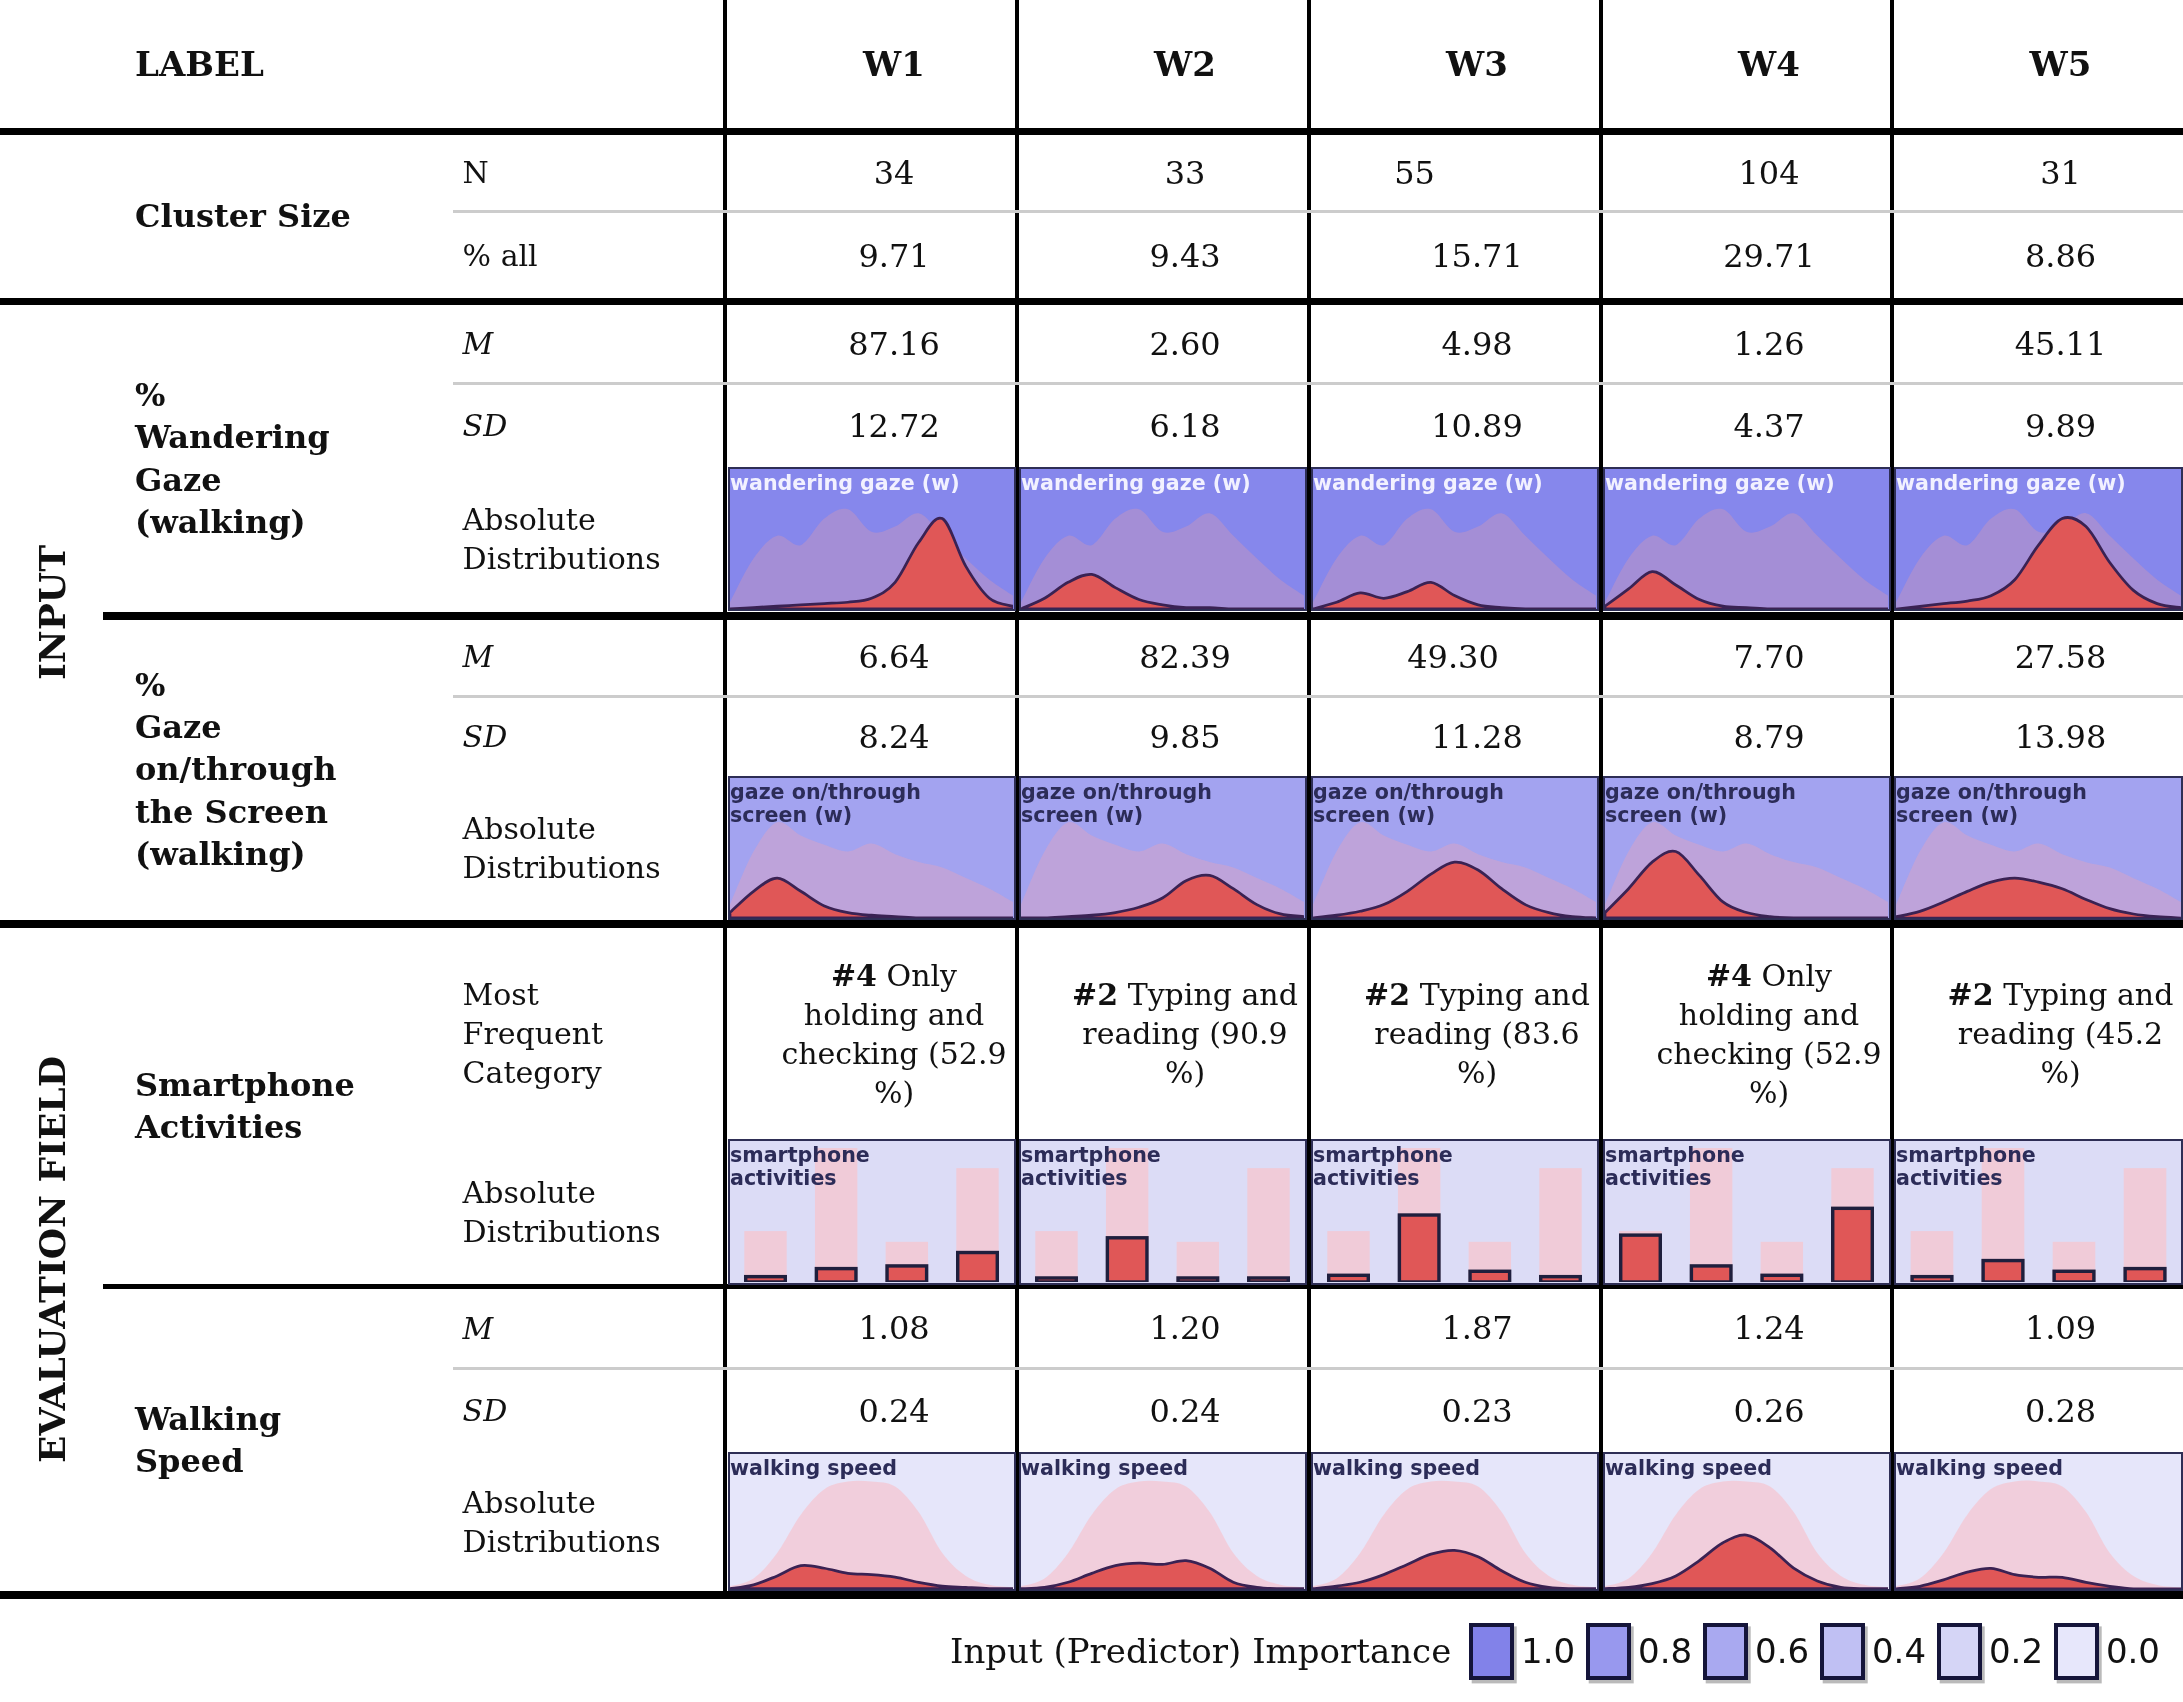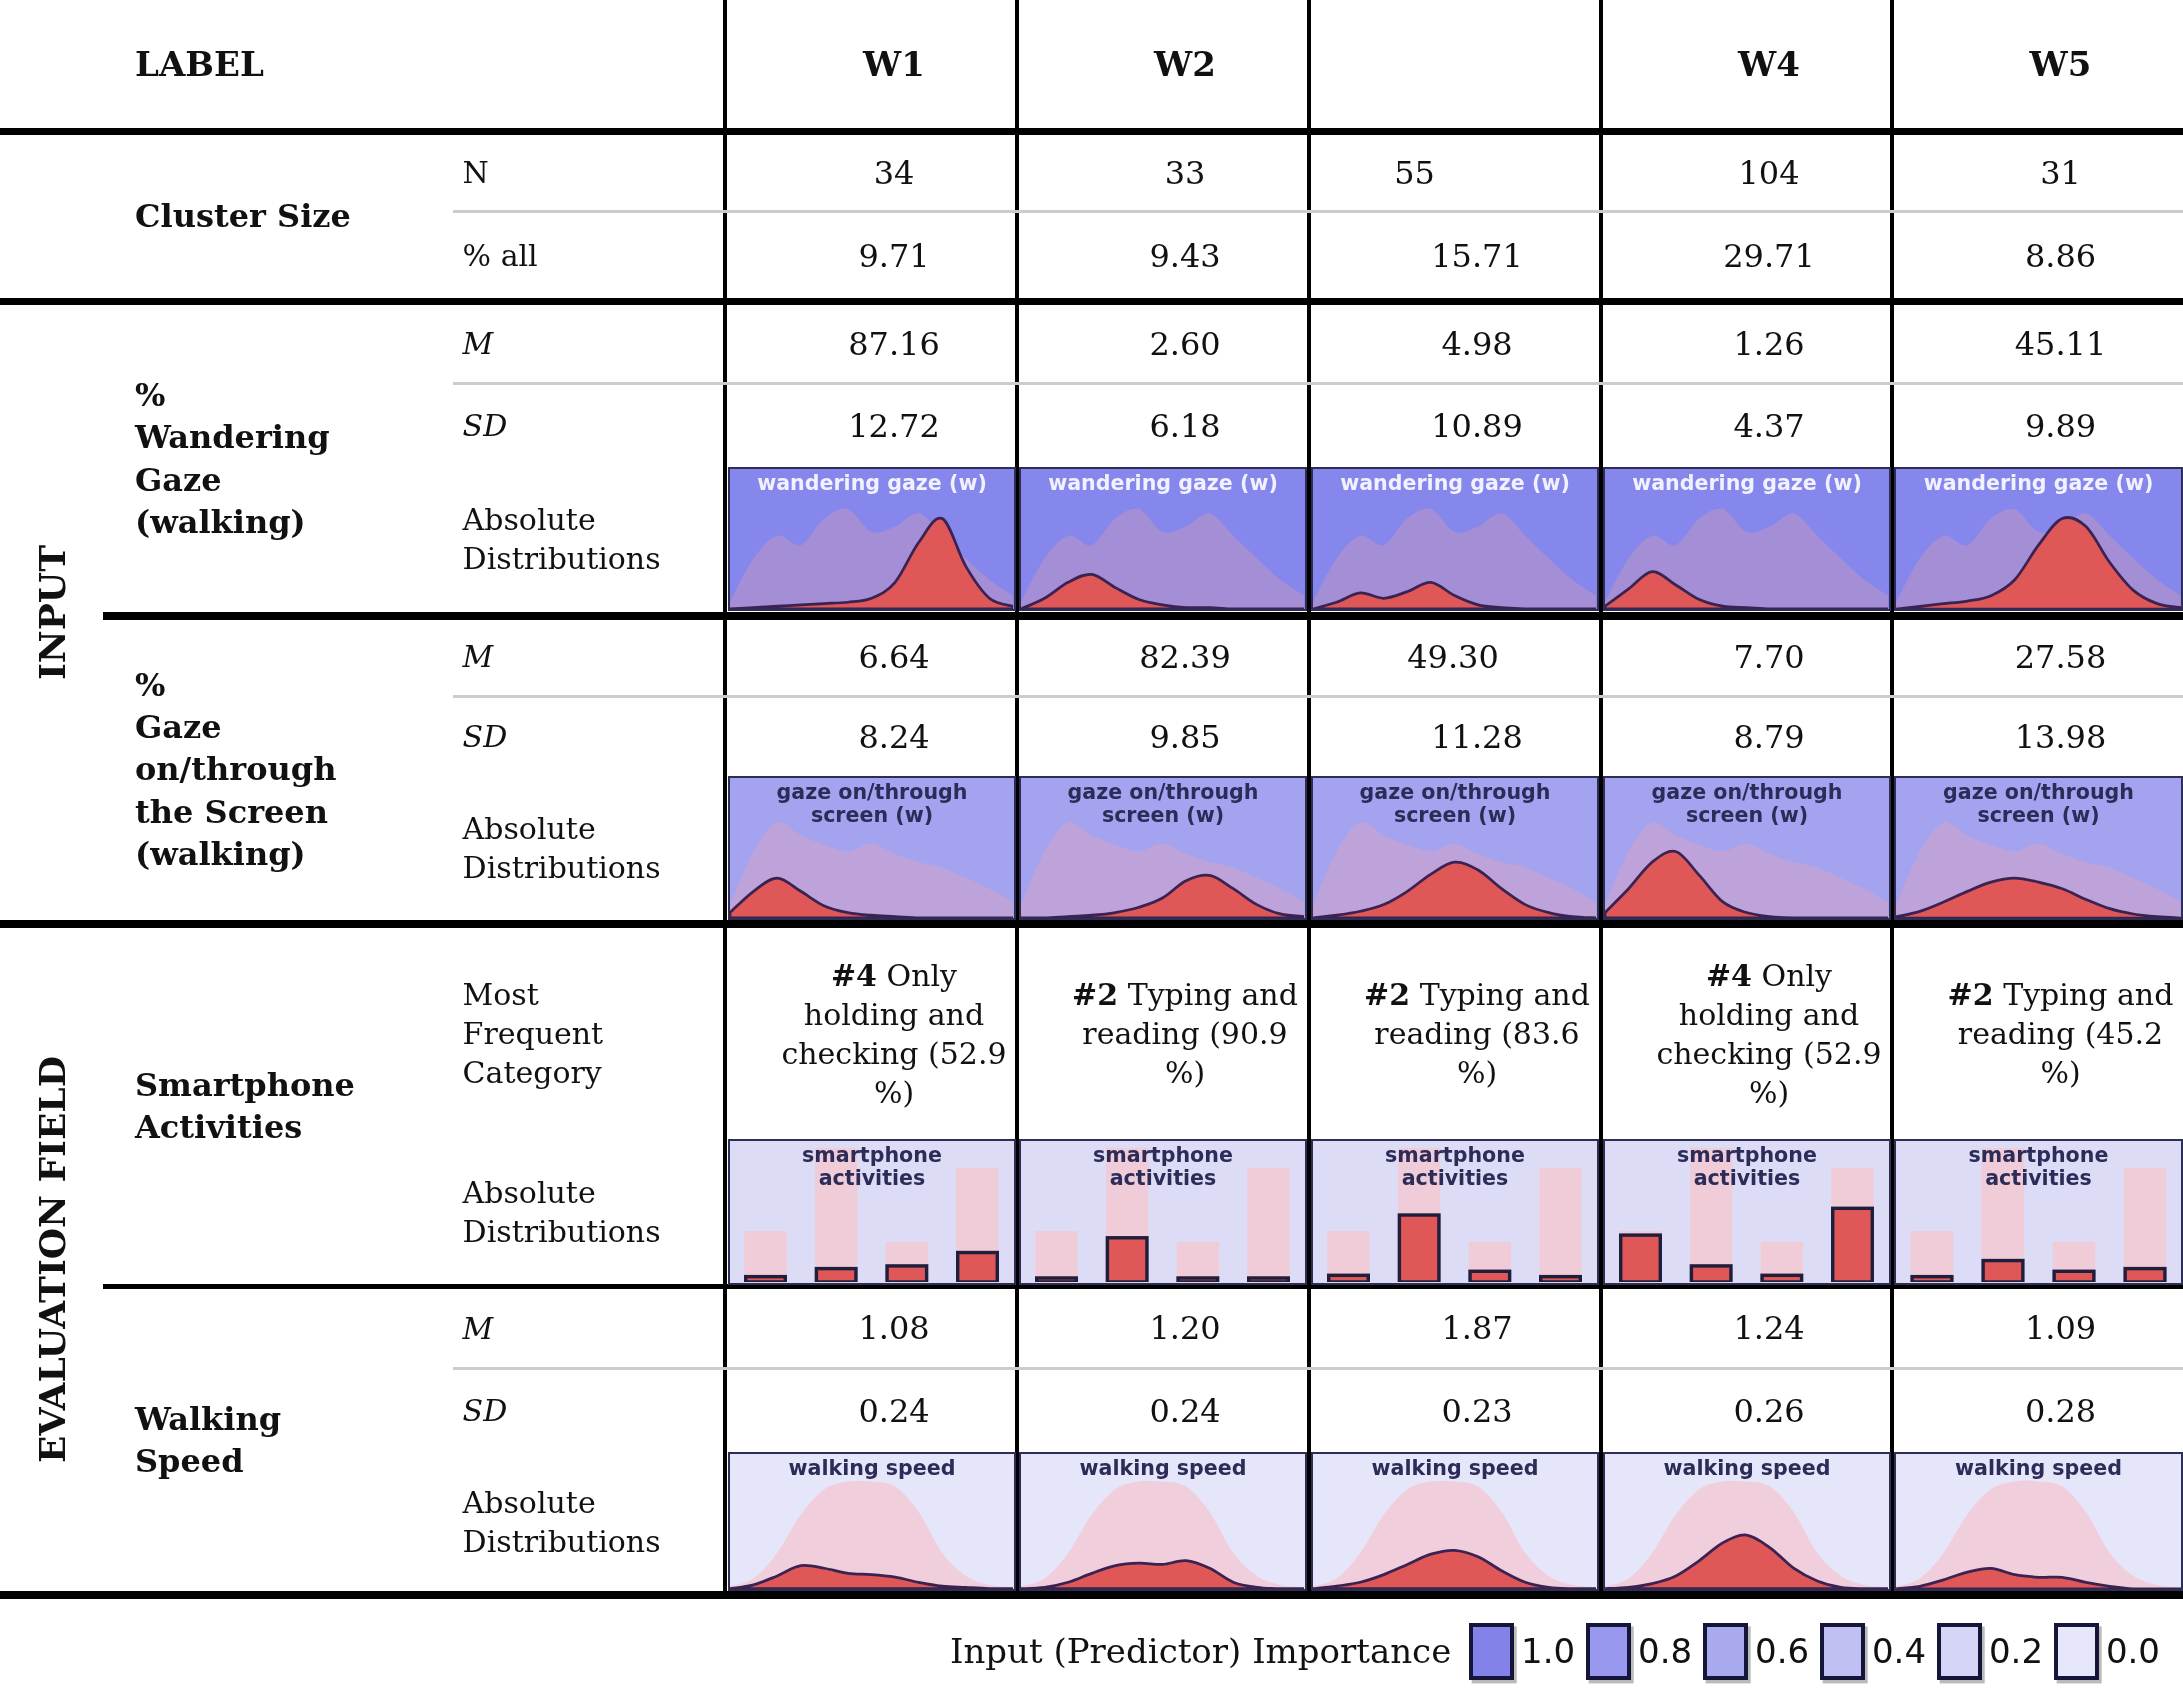--- a/index.html
+++ b/index.html
@@ -11,21 +11,21 @@
   .hdr{font-size:34px;font-weight:bold;}
   .varlbl{font-size:32px;font-weight:bold;line-height:1.32;white-space:pre-line;padding-left:32px;}
   .statlbl{font-size:30px;padding-left:9.6px;line-height:1.3;white-space:pre-line;}
   .ital{font-style:italic;}
   .hline{position:absolute;background:#000;}
   .grayline{position:absolute;background:#cccccc;}
   .vline{position:absolute;background:#000;width:4.1px;top:0;height:1599px;}
   .rot{writing-mode:vertical-rl;transform:rotate(180deg);font-weight:bold;font-size:36px;justify-content:center;text-align:center;}
   .chart{position:absolute;box-sizing:border-box;border:2.1px solid #2e2e55;overflow:hidden;}
   .chart svg{position:absolute;left:0;top:0;display:block;}
-  .chart-title{position:absolute;left:0;right:0;top:3.4px;text-align:center;
+  .chart-title{position:absolute;left:0;right:0;top:3.4px;
     font-family:"DejaVu Sans", sans-serif;font-weight:bold;font-size:20.6px;line-height:1.1;white-space:pre-line;z-index:3;}
   .mfc{font-size:30px;line-height:1.3;}
   .mfc-inner{width:94%;margin:0 auto;text-align:center;}
   #legend{position:absolute;left:0;top:1599px;width:2183px;height:104px;box-sizing:border-box;
     display:flex;align-items:center;justify-content:flex-end;padding-right:23px;gap:11px;}
   .leg-label{font-size:34px;margin-right:6.9px;}
   .leg-item{display:flex;align-items:center;gap:6.9px;}
   .swatch{width:37px;height:49px;border:4.8px solid #15153a;box-shadow:2.7px 3.4px 0 rgba(130,130,130,.55);}
   .leg-num{font-family:"DejaVu Sans", sans-serif;font-size:34px;}
 </style>
@@ -47,20 +47,21 @@
   <div class="hline" style="left:103px;top:612px;width:2080px;height:7.5px"></div>
   <div class="grayline" style="left:453px;top:695px;width:1730px;height:2.7px"></div>
   <div class="hline" style="left:0;top:920px;width:2183px;height:7.5px"></div>
   <div class="hline" style="left:103px;top:1284px;width:2080px;height:4.8px"></div>
   <div class="grayline" style="left:453px;top:1367px;width:1730px;height:2.7px"></div>
   <div class="hline" style="left:0;top:1591px;width:2183px;height:7.5px"></div>
 
   <div class="cell hdr" style="left:103px;top:0;width:350px;height:128px;padding-left:32px">LABEL</div>
   <div class="cell hdr center" style="left:728px;top:0;width:288px;height:128px">W1</div>
   <div class="cell hdr center" style="left:1019px;top:0;width:288px;height:128px">W2</div>
+  <div class="cell hdr center" style="left:1311px;top:0;width:288px;height:128px">W3</div>
   <div class="cell hdr center" style="left:1603px;top:0;width:288px;height:128px">W4</div>
   <div class="cell hdr center" style="left:1894px;top:0;width:289px;height:128px">W5</div>
 
   <div class="cell rot" style="left:0;top:305px;width:103px;height:616px">INPUT</div>
   <div class="cell rot" style="left:0;top:928px;width:103px;height:663px">EVALUATION FIELD</div>
 
   <div class="cell varlbl" style="left:103px;top:135px;width:350px;height:163px">Cluster Size</div>
   <div class="cell varlbl" style="left:103px;top:305px;width:350px;height:307px">%
 Wandering
 Gaze

